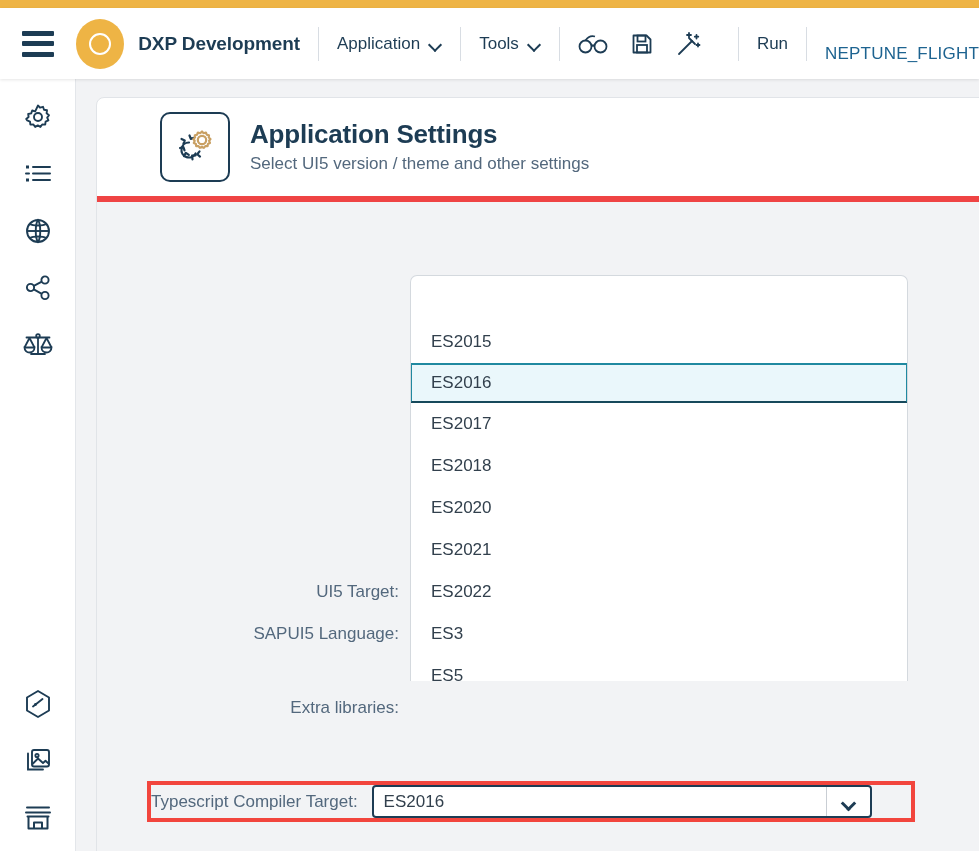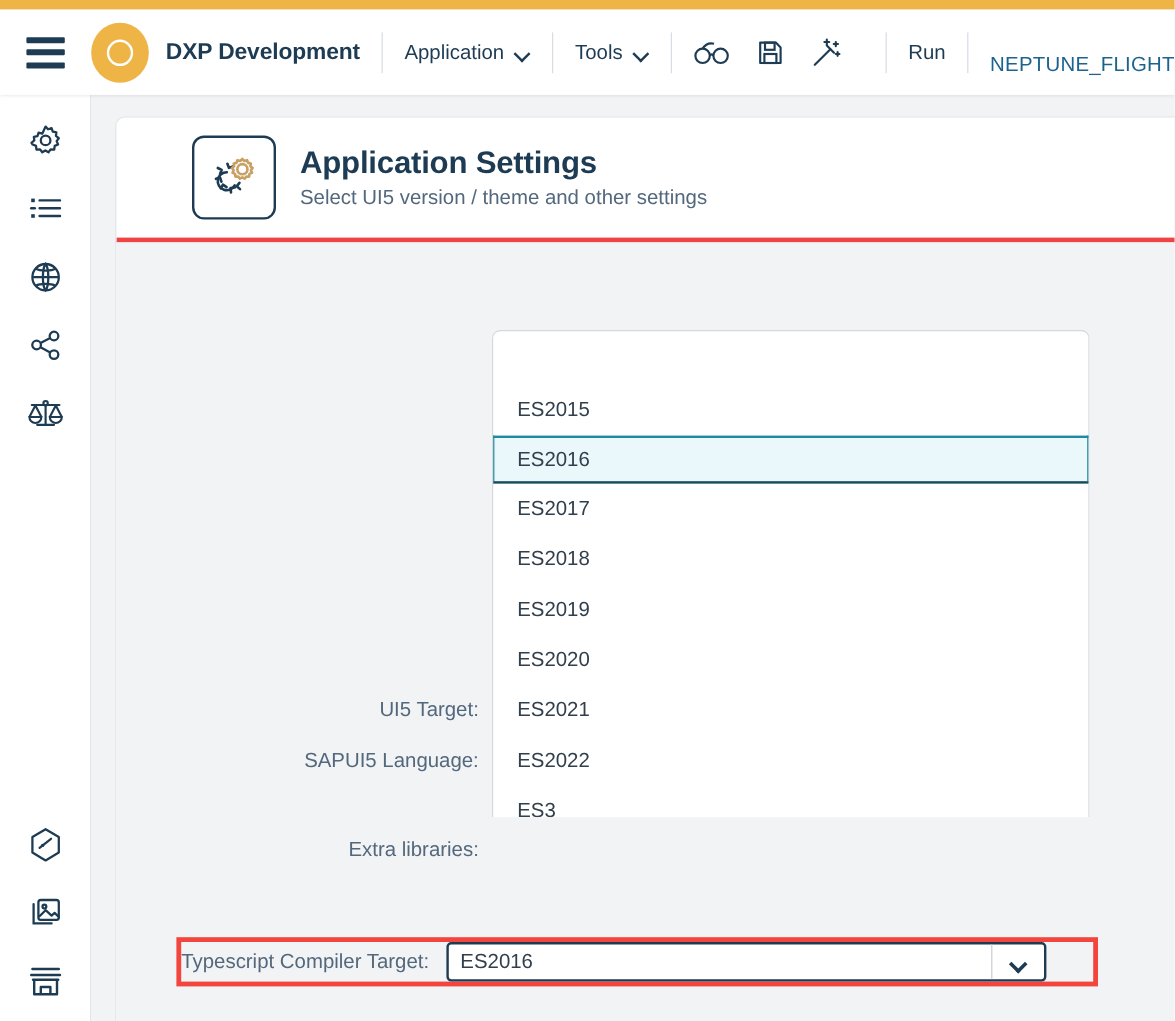--- a/index.html
+++ b/index.html
@@ -104,21 +104,21 @@
     width: 884px; height: 772px;
     background: #ffffff;
     border: 1px solid #e1e4e8;
     border-radius: 8px 0 0 0;
     overflow: hidden;
   }
   .card-header {
     position: relative; height: 104px;
     display: flex; align-items: center;
     padding-left: 63px;
-    border-bottom: 4px solid #ef4444;
+    border-bottom: 6px solid #ef4444;
   }
   .hdr-icon-box {
     width: 70px; height: 70px;
     border: 2px solid #1d3c54; border-radius: 10px;
     display: flex; align-items: center; justify-content: center;
     flex: none;
   }
   .hdr-text { margin-left: 20px; }
   .hdr-title {
     font-size: 26px; font-weight: bold; color: #1d3c54;
@@ -387,21 +387,20 @@
 
   <div class="form-label" style="top:582px">UI5 Target:</div>
   <div class="form-label" style="top:624px">SAPUI5 Language:</div>
   <div class="form-label" style="top:698px">Extra libraries:</div>
 
   <div class="dropdown">
     <div class="dd-item">ES2015</div>
     <div class="dd-item selected">ES2016</div>
     <div class="dd-item">ES2017</div>
     <div class="dd-item">ES2018</div>
-    <div class="dd-item">ES2019</div>
     <div class="dd-item">ES2020</div>
     <div class="dd-item">ES2021</div>
     <div class="dd-item">ES2022</div>
     <div class="dd-item">ES3</div>
     <div class="dd-item">ES5</div>
     <div class="dd-item">ESNext</div>
   </div>
 
   <div class="select-row">
     <div class="select-label">Typescript Compiler Target:</div>

